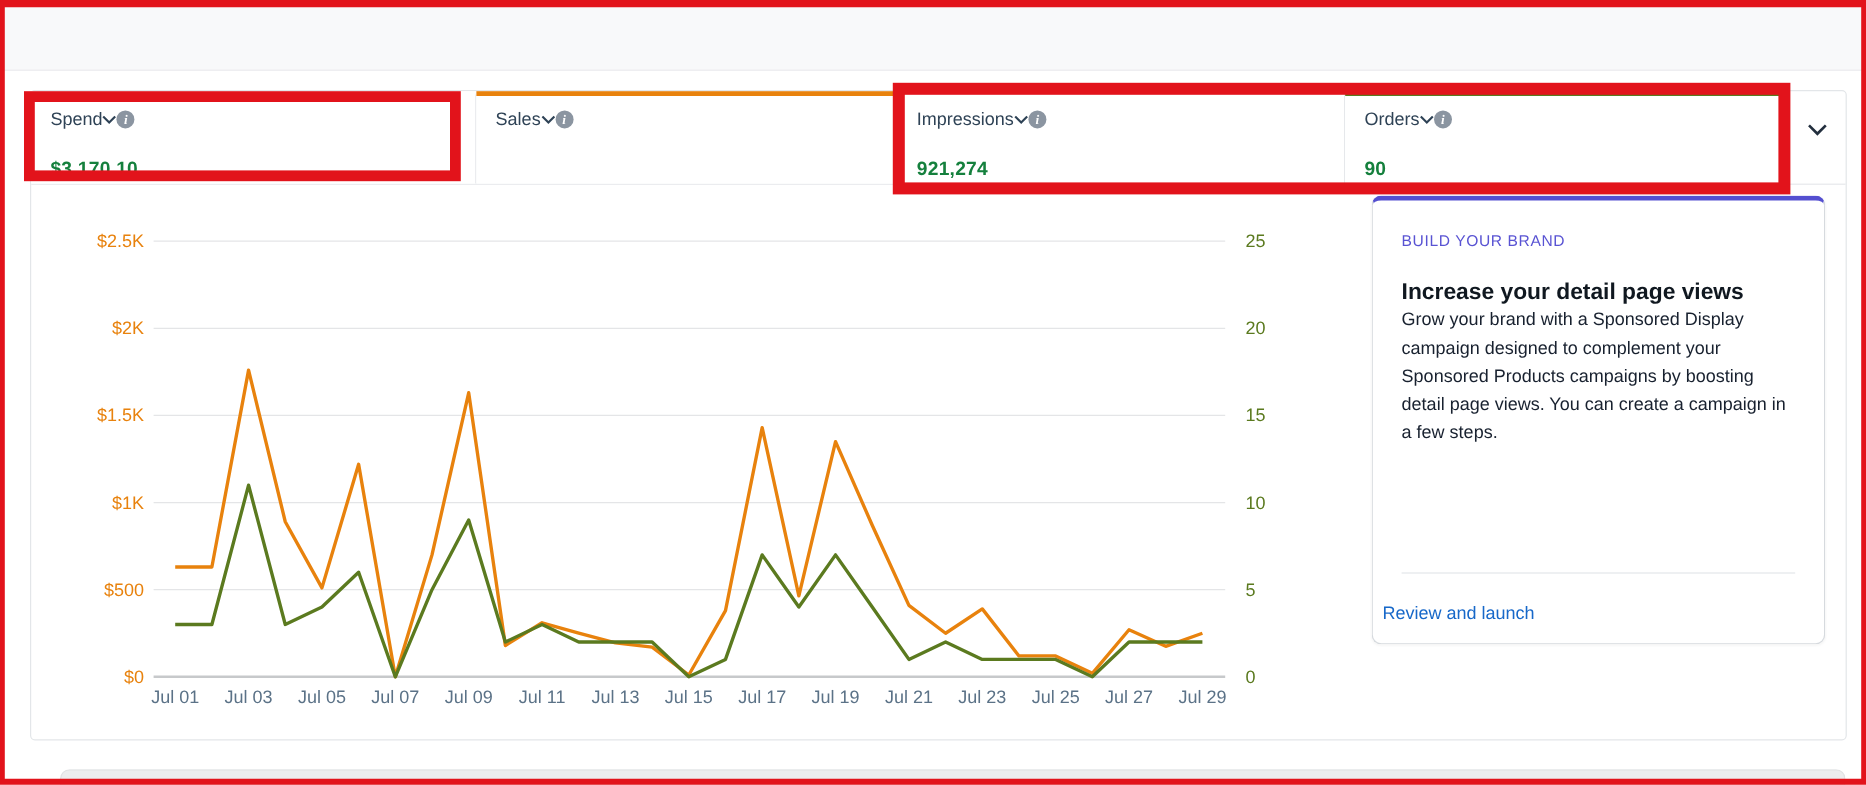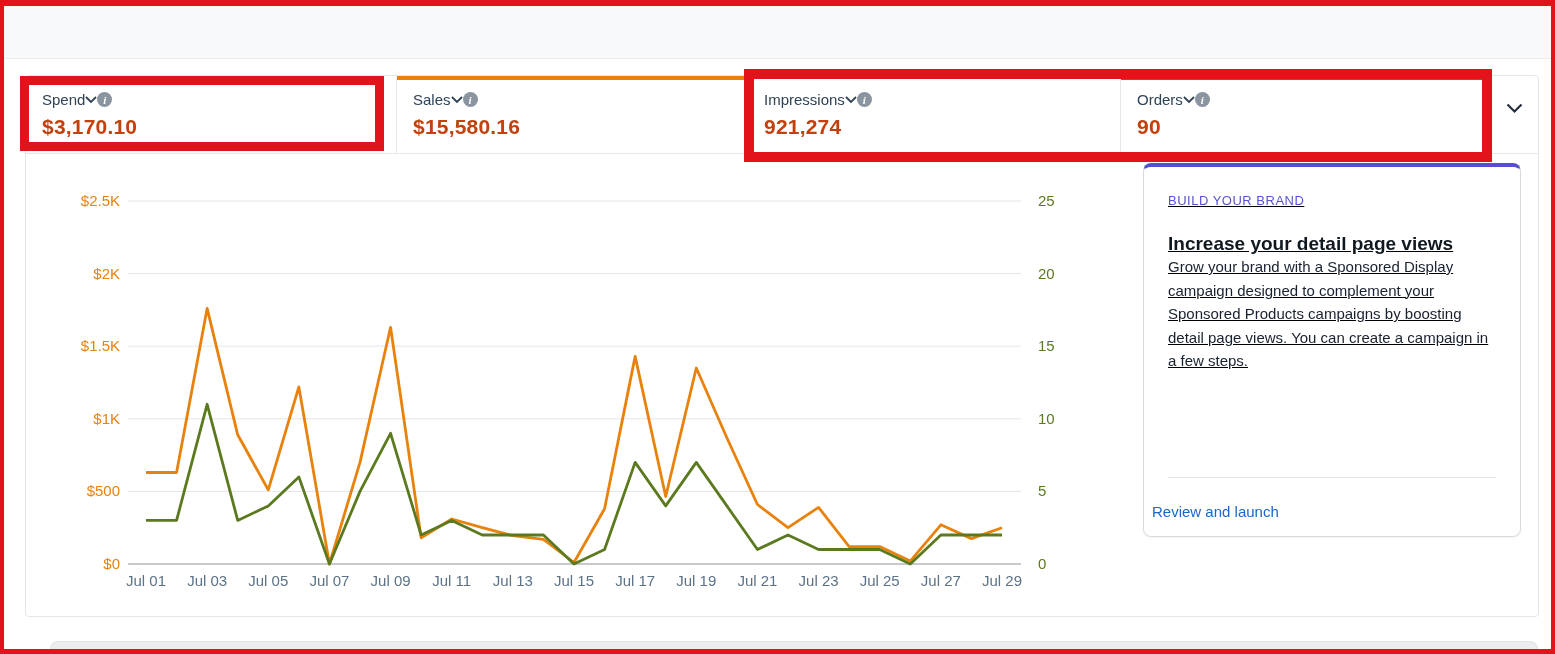--- a/index.html
+++ b/index.html
@@ -17,21 +17,21 @@
   .metric-card{position:relative;box-sizing:border-box;height:77px;
     border-top:4px solid transparent;border-right:1px solid #e6e8eb;
     padding:11px 0 0 16px;cursor:pointer;background:#fff;}
   .m-spend{width:371px;}
   .m-sales{width:351px;}
   .m-impr{width:373px;}
   .m-orders{width:370px;border-right:2px solid #b91c1c;}
   .metric-spacer{flex:1;display:flex;justify-content:center;align-items:flex-start;
     padding-top:27px;cursor:pointer;}
   .metric-label-row{display:flex;align-items:center;gap:0;color:#2f4356;font-size:15px;}
-  .metric-value{margin-top:7px;font-size:21px;font-weight:700;color:#c2410c;letter-spacing:.2px;}
+  .metric-value{margin-top:25px;font-size:16px;font-weight:700;color:#15803d;letter-spacing:.2px;}
   .chev{display:inline-block;line-height:0;cursor:pointer;}
   .info-dot{width:15px;height:15px;border-radius:50%;background:#8b95a1;color:#fff;
     display:flex;align-items:center;justify-content:center;
     font-family:"Liberation Serif",serif;font-style:italic;font-weight:700;font-size:11px;
     cursor:pointer;}
   .chart-wrap{position:absolute;left:0;top:77px;width:1512px;height:462px;}
   svg{font-family:"Liberation Sans",sans-serif;}
   .panel{position:absolute;left:1117px;top:87px;width:378px;height:374px;box-sizing:border-box;
     background:#fff;border:1px solid #d6dade;border-top:4px solid #544fd0;border-radius:8px;
     padding:26px 24px 0 24px;box-shadow:0 1px 2px rgba(0,0,0,.04);}
@@ -72,21 +72,20 @@
     <div class="metric-card m-sales" style="border-top-color: rgb(232, 130, 13);">
       <div class="metric-label-row">
         <span>Sales</span>
         <span class="chev">
           <svg width="12" height="8">
               <path d="M1 1 L6 6 L11 1" fill="none" stroke="#2f4356" stroke-width="1.8"></path>
             </svg>
         </span>
         <span class="info-dot">i</span>
       </div>
-      <div class="metric-value">$15,580.16</div>
     </div>
 
     <div class="metric-card m-impr">
       <div class="metric-label-row">
         <span>Impressions</span>
         <span class="chev">
           <svg width="12" height="8">
               <path d="M1 1 L6 6 L11 1" fill="none" stroke="#2f4356" stroke-width="1.8"></path>
             </svg>
         </span>
@@ -148,21 +147,21 @@
         <text x="731.4285714285714" y="433" fill="#5B7287" font-size="15" text-anchor="middle">Jul 21</text>
         <text x="792.5714285714286" y="433" fill="#5B7287" font-size="15" text-anchor="middle">Jul 23</text>
         <text x="853.7142857142857" y="433" fill="#5B7287" font-size="15" text-anchor="middle">Jul 25</text>
         <text x="914.8571428571429" y="433" fill="#5B7287" font-size="15" text-anchor="middle">Jul 27</text>
         <text x="976" y="433" fill="#5B7287" font-size="15" text-anchor="middle">Jul 29</text>
         <polyline points="120,319.5 150.57142857142858,319.5 181.14285714285714,155.4 211.71428571428572,281.8 242.28571428571428,336.9 272.8571428571429,233.9 303.42857142857144,411.0 334,309.4 364.57142857142856,174.3 395.14285714285717,384.9 425.7142857142857,366.0 456.2857142857143,374.7 486.85714285714283,382.7 517.4285714285714,386.3 548,409.5 578.5714285714286,355.8 609.1428571428571,203.4 639.7142857142857,343.5 670.2857142857143,215.0 700.8571428571429,284.7 731.4285714285714,351.5 762,374.7 792.5714285714286,354.4 823.1428571428571,393.6 853.7142857142857,393.6 884.2857142857143,408.1 914.8571428571429,371.8 945.4285714285714,385.6 976,374.7" fill="none" stroke="#E8820D" stroke-width="2.8" stroke-linejoin="round"></polyline>
         <polyline points="120,367.4 150.57142857142858,367.4 181.14285714285714,251.3 211.71428571428572,367.4 242.28571428571428,352.9 272.8571428571429,323.9 303.42857142857144,411.0 334,338.4 364.57142857142856,280.3 395.14285714285717,382.0 425.7142857142857,367.4 456.2857142857143,382.0 486.85714285714283,382.0 517.4285714285714,382.0 548,411.0 578.5714285714286,396.5 609.1428571428571,309.4 639.7142857142857,352.9 670.2857142857143,309.4 700.8571428571429,352.9 731.4285714285714,396.5 762,382.0 792.5714285714286,396.5 823.1428571428571,396.5 853.7142857142857,396.5 884.2857142857143,411.0 914.8571428571429,382.0 945.4285714285714,382.0 976,382.0" fill="none" stroke="#5B7A1F" stroke-width="2.8" stroke-linejoin="round"></polyline>
       </svg>
   </div>
 
-  <div class="panel" style="border-top-color: rgb(84, 79, 208); text-decoration: underline;">
+  <div class="panel" style="border-top-color: rgb(84, 79, 208);">
     <div class="panel-eyebrow">BUILD YOUR BRAND</div>
     <div class="panel-heading">Increase your detail page views</div>
     <div class="panel-body">Grow your brand with a Sponsored Display campaign designed to complement your Sponsored Products campaigns by boosting detail page views. You can create a campaign in a few steps.</div>
     <div class="panel-divider"></div>
     <a class="panel-link">Review and launch</a>
   </div>
 
 </div>
 
 <div class="bottom-bar"></div>

